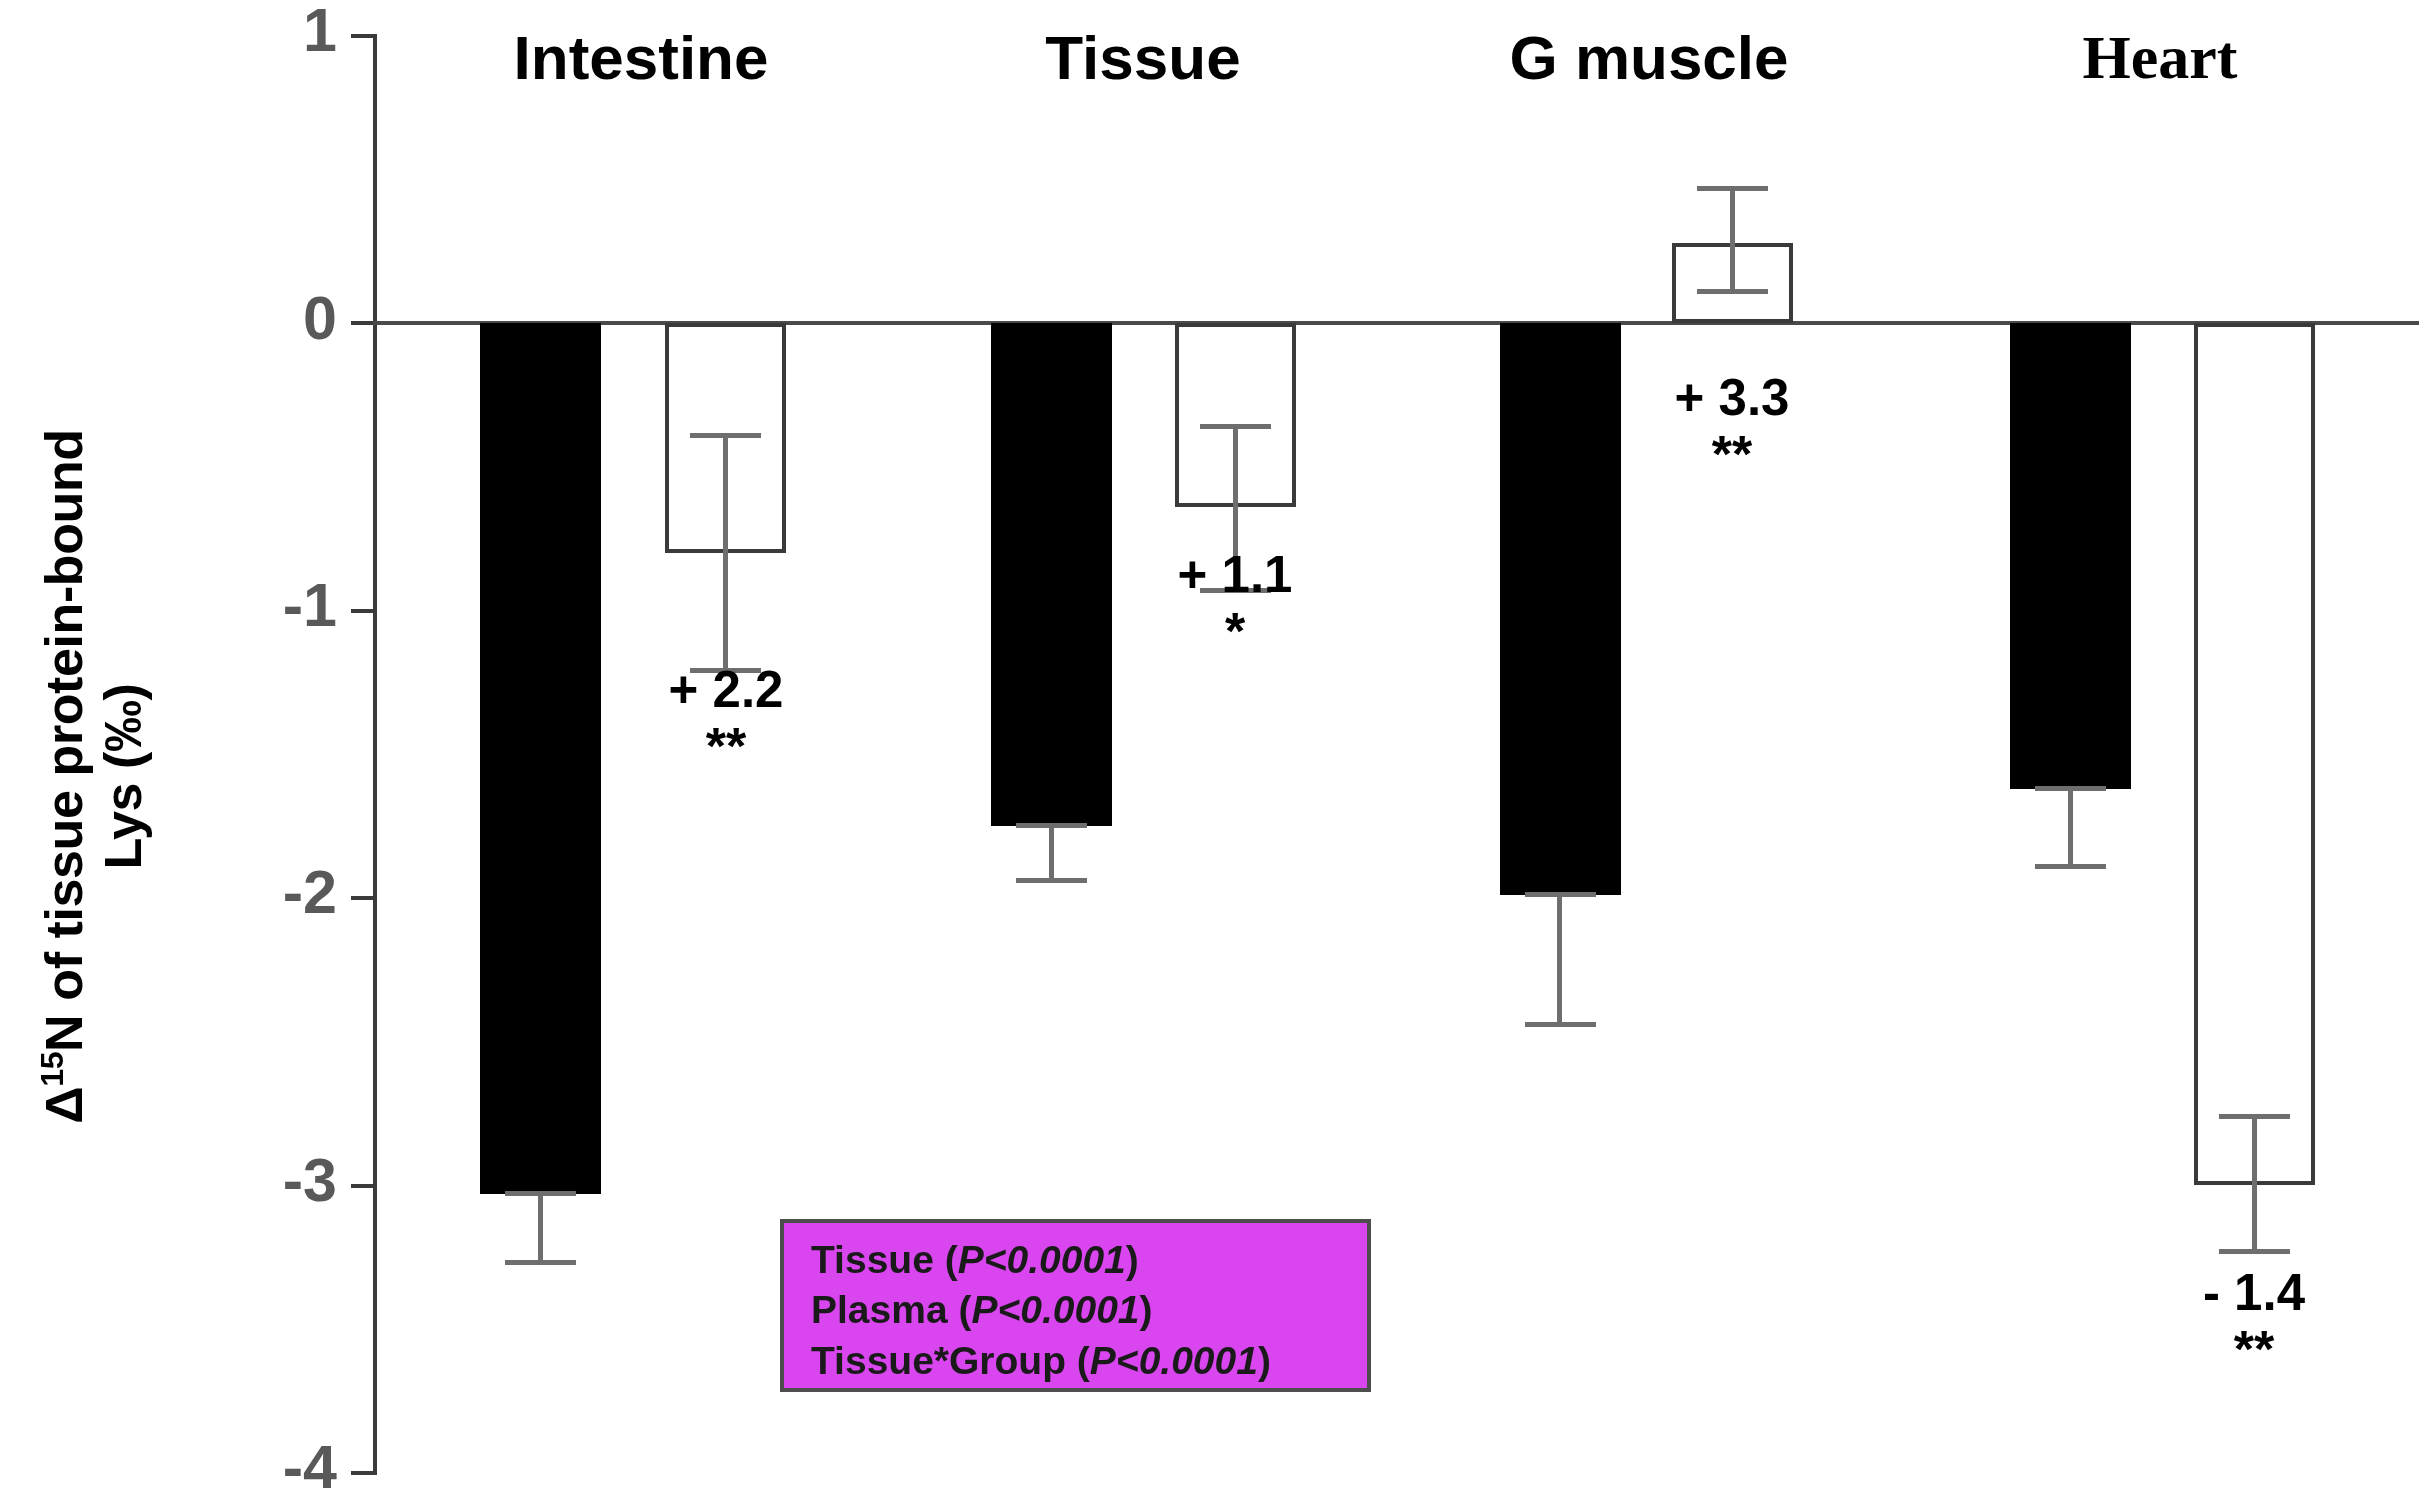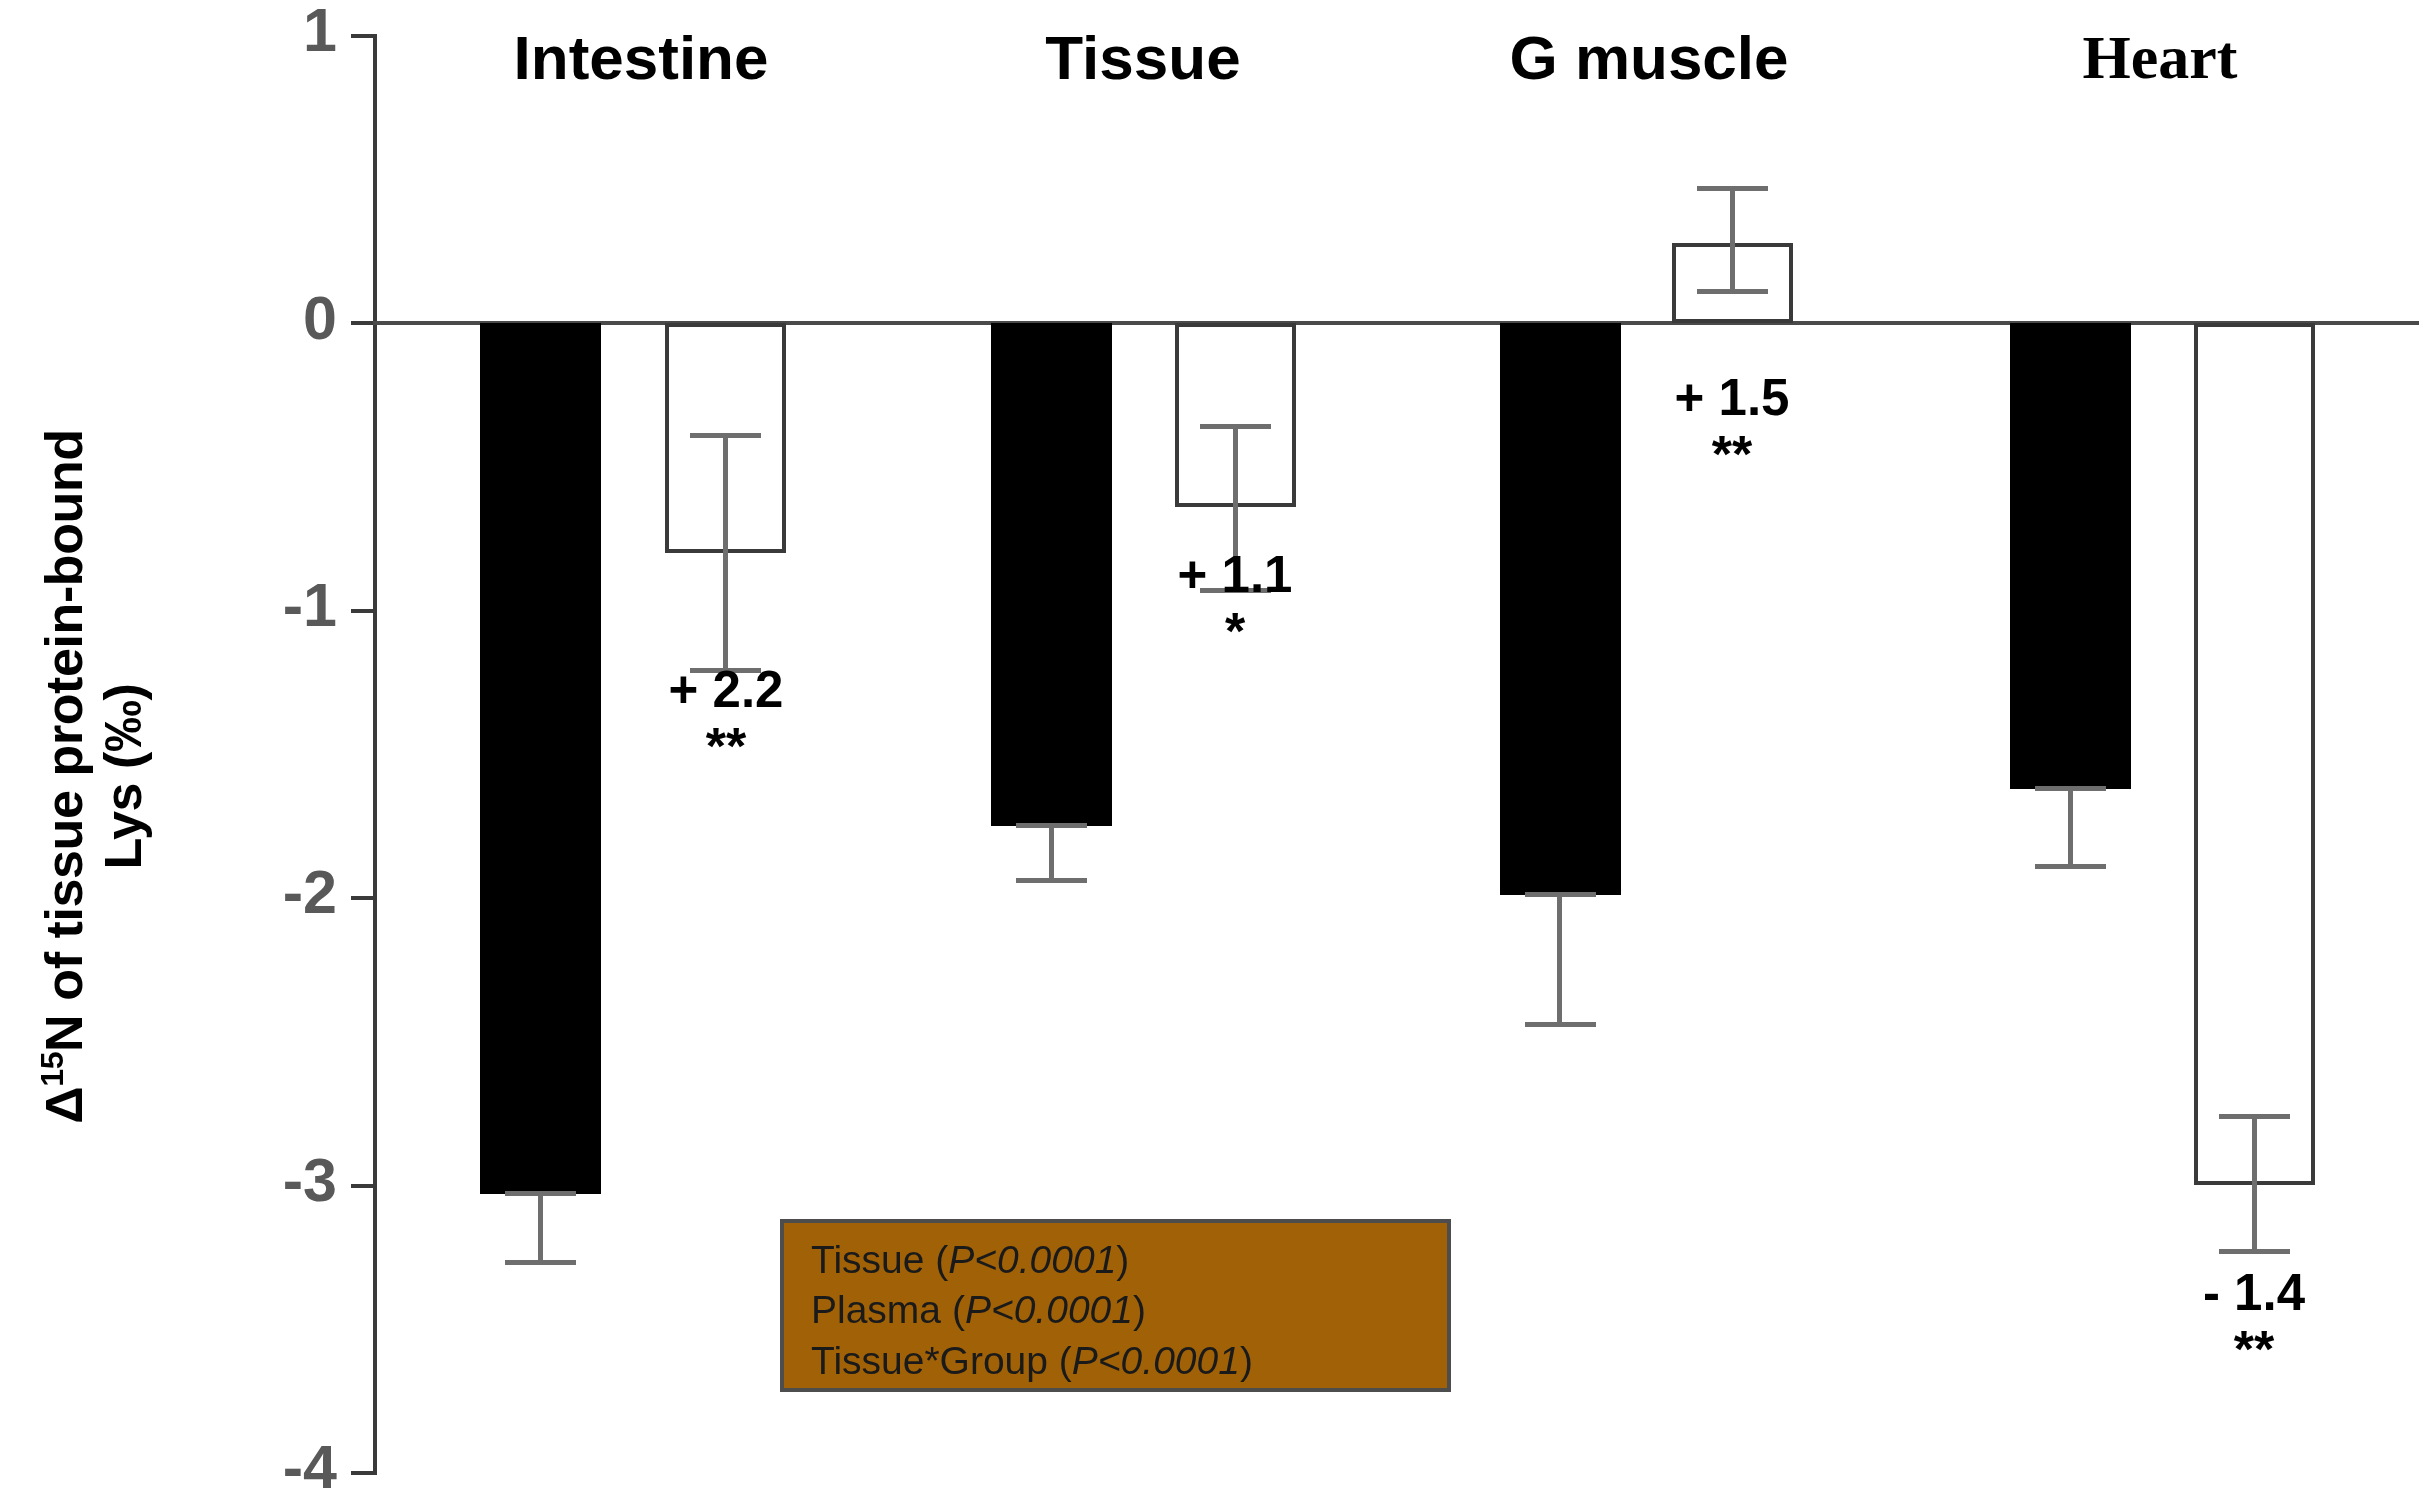--- a/index.html
+++ b/index.html
@@ -39,23 +39,23 @@
   
   .grouptitle{position:absolute;font-weight:bold;font-size:62px;color:#000;
               text-align:center;white-space:nowrap;}
 
   
   .annot{position:absolute;text-align:center;white-space:nowrap;}
   .annot .delta{font-weight:bold;font-size:51px;color:#000;line-height:1.05;}
   .annot .stars{font-weight:bold;font-size:52px;color:#000;line-height:1.0;margin-top:3.4px;}
 
   
-  #statsbox{position:absolute;left:780px;top:1219px;width:671px;height:173px;
-            border:4.2px solid #4d4d4d;background:#a16207;box-sizing:border-box;
-            padding:11.8px 0 0 27px;}
+  #statsbox{position:absolute;left:780px;top:1219px;width:591px;height:173px;
+            border:4.2px solid #4d4d4d;background:#d946ef;box-sizing:border-box;
+            padding:11.8px 0 0 27px;font-weight:bold;}
   #statsbox .line{font-size:39px;color:#1a1a1a;line-height:1.30;white-space:nowrap;}
   #statsbox .line i{font-style:italic;}
 </style>
 </head>
 <body>
 
 <div id="root">
 
   <div class="ylabel-wrap">
     <div class="ylabel-rot">
@@ -130,21 +130,21 @@
   <div id="annots">
       <div class="annot" style="left: 515px; width: 422px; top: 663px;">
         <div class="delta">+ 2.2</div>
         <div class="stars">**</div>
       </div>
       <div class="annot" style="left: 1024px; width: 422px; top: 548px; text-align: center;">
         <div class="delta">+ 1.1</div>
         <div class="stars">*</div>
       </div>
       <div class="annot" style="left: 1521px; width: 422px; top: 371px;">
-        <div class="delta">+ 1.5</div>
+        <div class="delta">+ 3.3</div>
         <div class="stars">**</div>
       </div>
       <div class="annot" style="left: 2043px; width: 422px; top: 1266px;">
         <div class="delta">- 1.4</div>
         <div class="stars">**</div>
       </div>
     </div>
 
   <div id="statsbox">
     <div class="line">

